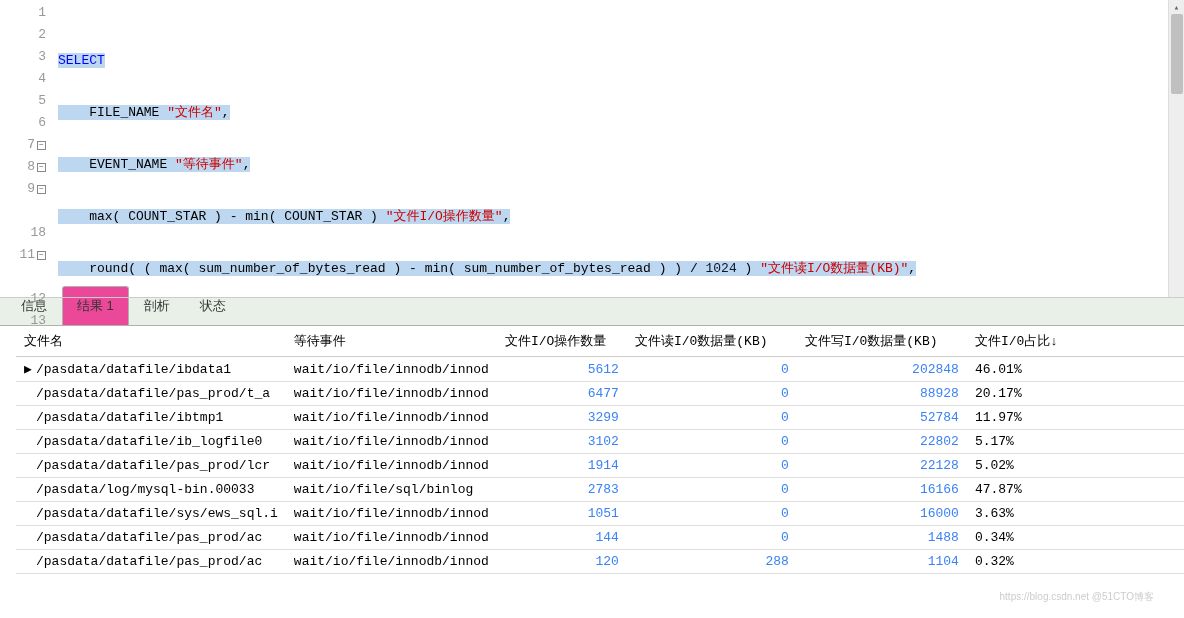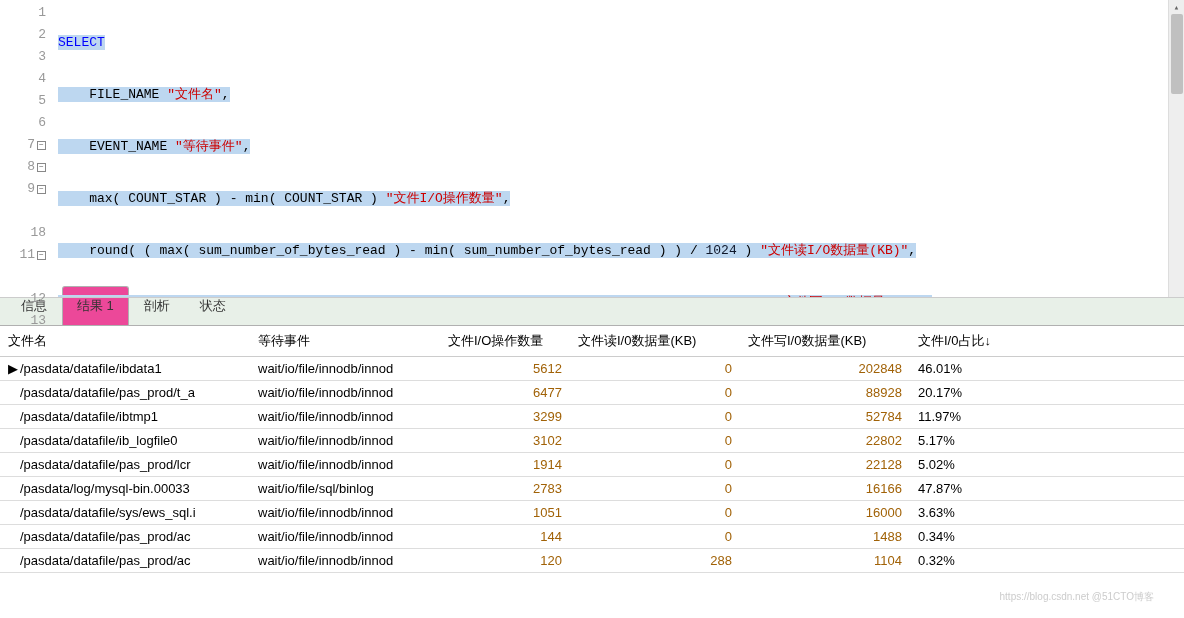--- a/index.html
+++ b/index.html
@@ -42,21 +42,21 @@
   border: 1px solid #888;
   display: inline-flex;
   align-items: center;
   justify-content: center;
   font-size: 8px;
   line-height: 1;
   color: #666;
 }
 .code-content {
   flex: 1;
-  padding: 2px 0 0 8px;
+  padding: 20px 0 0 8px;
   white-space: pre;
   overflow: hidden;
 }
 .code-line {
   height: 22px;
   line-height: 22px;
   white-space: pre;
 }
 .code-line .sel { background: #bdd7f0; }
 .kw { color: #0000ff; }
@@ -105,21 +105,22 @@
 }
 .tab.active {
   background: #ec4899;
   border-color: #b0b0b0;
   border-top-left-radius: 3px;
   border-top-right-radius: 3px;
 }
 .results-area {
   flex: 1;
   overflow: hidden;
-  font-family: Liberation Sans, sans-serif;
+  font-family: Liberation Mono, monospace;
+  padding-left: 16px;
 }
 .results-table {
   width: 100%;
   border-collapse: collapse;
   font-size: 13px;
 }
 .results-table th {
   text-align: left;
   font-weight: normal;
   padding: 6px 8px;
@@ -129,21 +130,21 @@
 }
 .results-table th.num-col { }
 .results-table td {
   padding: 4px 8px;
   border-bottom: 1px solid #ddd;
   color: #000;
   white-space: nowrap;
   overflow: hidden;
   text-overflow: clip;
 }
-.results-table td.num { text-align: right; color: #a16207; }
+.results-table td.num { text-align: right; color: #3b82f6; }
 .row-marker {
   width: 12px;
   display: inline-block;
   color: #000;
 }
 .watermark {
   position: absolute;
   bottom: 14px;
   right: 30px;
   color: #ccc;

